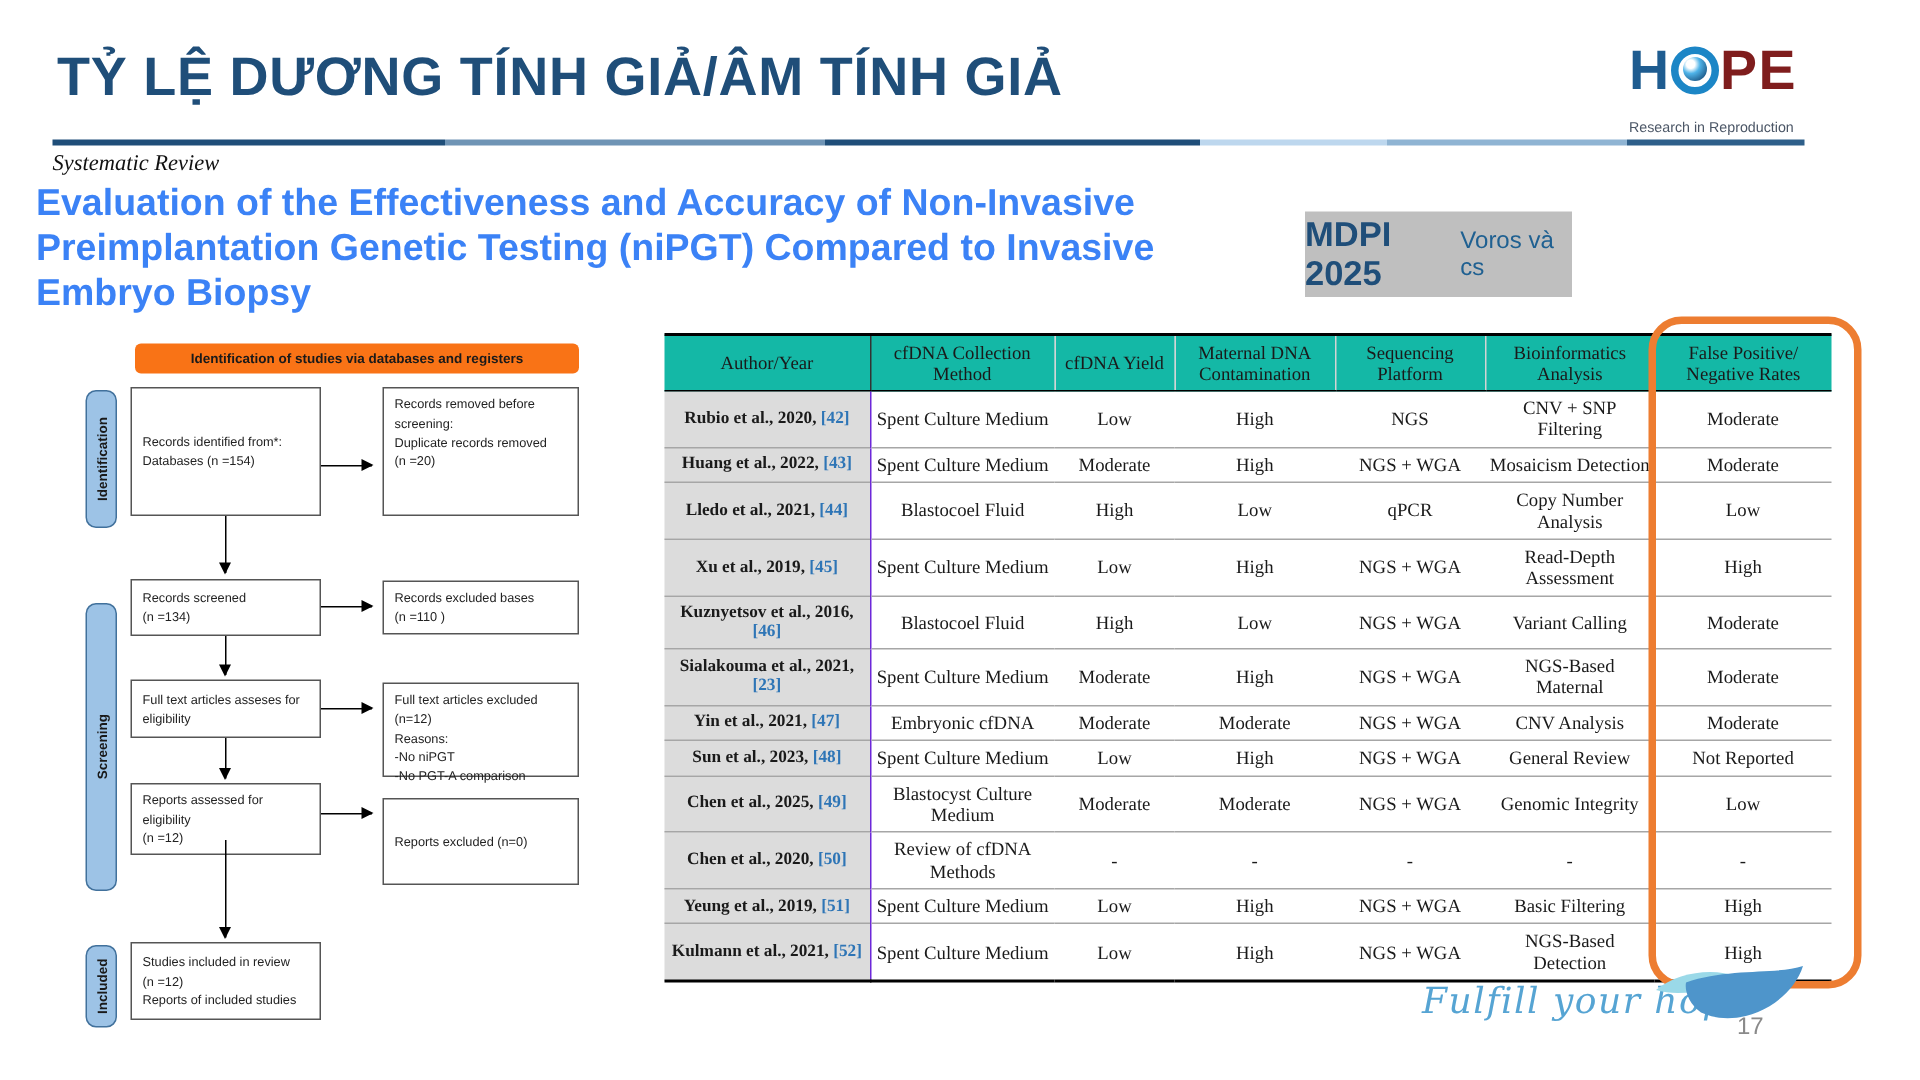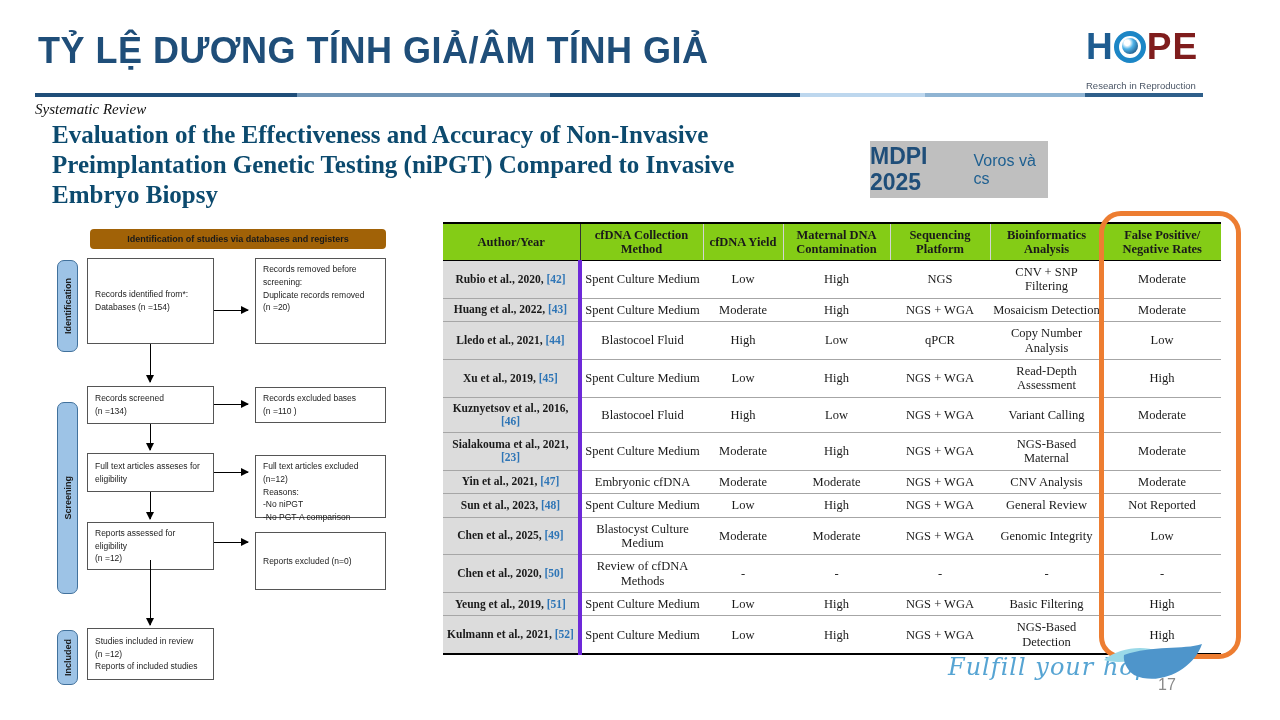--- a/index.html
+++ b/index.html
@@ -23,32 +23,32 @@
   .logo-pe { color:#7f1d1d; letter-spacing:1px; }
   .logo-o { width:32px; height:32px; border:5px solid #1C86C6; border-radius:50%;
             margin:0 1px; position:relative; }
   .logo-o::after { content:""; position:absolute; left:3px; top:2px; width:16px; height:16px;
             border-radius:50%; background:radial-gradient(circle at 32% 30%, #ffffff 0 18%, #4FB3E8 40%, #0D3A66 95%); }
   .logo-sub { font-size:9.5px; color:#4B5666; margin-top:15px; white-space:nowrap; }
 
   
   .kicker { position:absolute; left:35px; top:101px; font-family:"Liberation Serif", serif;
             font-style:italic; font-size:15px; color:#111; }
-  .paper-title { position:absolute; left:52px; top:120px; width:840px;
-            font-family:Liberation Serif, serif; font-weight:bold; font-size:25px;
-            line-height:30px; color:#0c4a6e; }
+  .paper-title { position:absolute; left:24px; top:120px; width:840px;
+            font-family:Liberation Sans, sans-serif; font-weight:bold; font-size:25px;
+            line-height:30px; color:#3b82f6; }
   .badge { position:absolute; left:870px; top:141px; width:178px; height:57px;
            background:#BFBFBF; display:flex; flex-direction:row; align-items:center;
            justify-content:center; }
   .badge-l1 { font-size:23px; font-weight:bold; color:#1F4E79; line-height:1.1; }
   .badge-l2 { font-size:16px; color:#1F6091; }
 
   
   .flow-banner { position:absolute; left:90px; top:229px; width:296px; height:20px;
-                 background:#a16207; border-radius:4px; display:flex; align-items:center;
+                 background:#f97316; border-radius:4px; display:flex; align-items:center;
                  justify-content:center; font-size:9px; font-weight:bold; color:#1a1a1a; }
   .stage { position:absolute; width:21px; background:#9DC3E6; border:1px solid #41719C;
            border-radius:7px; display:flex; align-items:center; justify-content:center; }
   .stage span { writing-mode:vertical-rl; transform:rotate(180deg); font-size:9px;
            font-weight:bold; color:#1a1a1a; }
   .fbox { position:absolute; border:1px solid #555; background:#fff; padding:4px 7px;
           font-size:8.5px; color:#222; line-height:1.5; display:flex; flex-direction:column;
           justify-content:center; }
   .fbox div { margin:0; }
   .arrow-r { position:absolute; height:1px; background:#000; }
@@ -56,28 +56,28 @@
           border-top:4.5px solid transparent; border-bottom:4.5px solid transparent; }
   .arrow-d { position:absolute; width:1px; background:#000; }
   .arrow-d::after { content:""; position:absolute; bottom:-1px; left:-4px; border-top:8px solid #000;
           border-left:4.5px solid transparent; border-right:4.5px solid transparent; }
 
   
   .tbl-wrap { position:absolute; left:443px; top:222px; width:778px; }
   table { width:100%; border-collapse:collapse; table-layout:fixed;
           font-family:"Liberation Serif", serif; color:#1a1a1a;
           border-top:2px solid #000; border-bottom:2px solid #000; }
-  th { background:#84cc16; font-size:12.5px; font-weight:bold; line-height:1.12;
+  th { background:#14b8a6; font-size:12.5px; font-weight:normal; line-height:1.12;
        padding:4px 3px; border-bottom:1.5px solid #000; border-right:1px solid #d4d4d4; }
   th:last-child { border-right:none; }
   td { font-size:12.5px; text-align:center; vertical-align:middle; line-height:1.15;
        padding:4px 3px; border-top:1px solid #a6a6a6; }
   tr:first-child td { border-top:none; }
   td.author { background:#DCDCDC; font-weight:bold; font-size:11.5px;
-       border-right:4px solid #6d28d9;margin-left:24px; }
+       border-right:1px solid #6d28d9;margin-left:24px; }
   th.author-h { border-right:1px solid #333; }
   .ref { color:#2E75B6; }
 
   .orange-box { position:absolute; left:1099px; top:211px; width:142px; height:448px;
        border:5px solid #ED7D31; border-radius:22px; pointer-events:none; }
 
   
   .tagline { position:absolute; left:948px; top:653px; font-family:"DejaVu Serif", serif;
        font-style:italic; font-size:24px; color:#56A4D3; letter-spacing:1px; }
   .swoosh { position:absolute; left:1098px; top:642px; }

